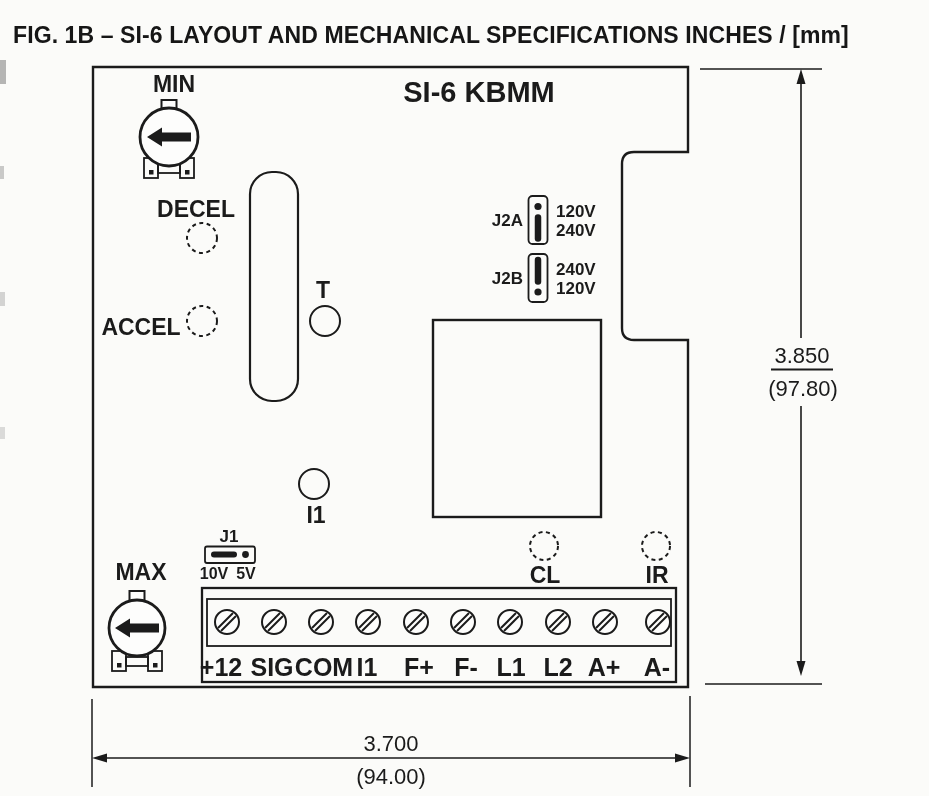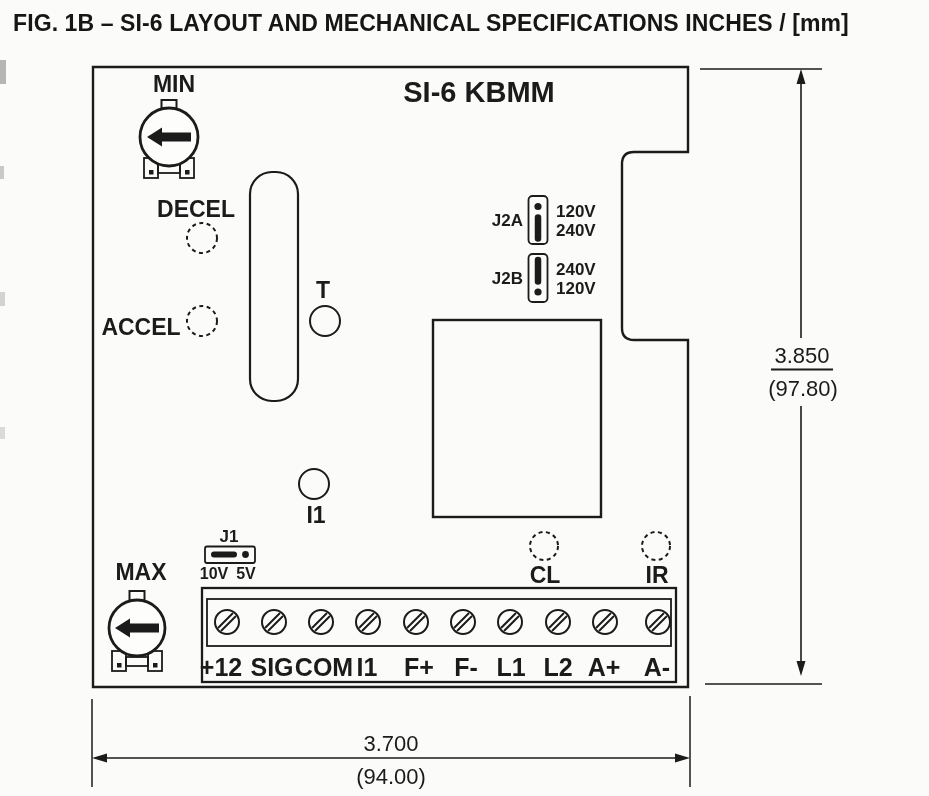--- a/index.html
+++ b/index.html
@@ -2,21 +2,21 @@
 <html><head>
 <meta charset="utf-8">
 <style>
   html,body { margin:0; padding:0; background:#e8e8e8; }
   .stage {
     position:relative; width:929px; height:796px;
     background:#fbfbf9; overflow:hidden;
     font-family:"Liberation Sans", sans-serif;
   }
   .fig-title {
-    position:absolute; left:13px; top:10px; width:912px;
+    position:absolute; left:13px; top:22px; width:912px;
     font-size:23px; font-weight:bold; color:#161616;
     letter-spacing:0.1px; white-space:nowrap;
   }
   svg.diagram { position:absolute; left:0; top:0; }
   svg text { fill:#1b1b1b; }
   .lbl   { font-family:"Liberation Sans",sans-serif; font-size:23px; font-weight:bold; }
   .lbl-sm{ font-family:"Liberation Sans",sans-serif; font-size:17px; font-weight:bold; }
   .lbl-xs{ font-family:"Liberation Sans",sans-serif; font-size:16px; font-weight:bold; }
   .term  { font-family:"Liberation Sans",sans-serif; font-size:25px; font-weight:bold; }
   .dim   { font-family:"Liberation Sans",sans-serif; font-size:22px; font-weight:normal; }

